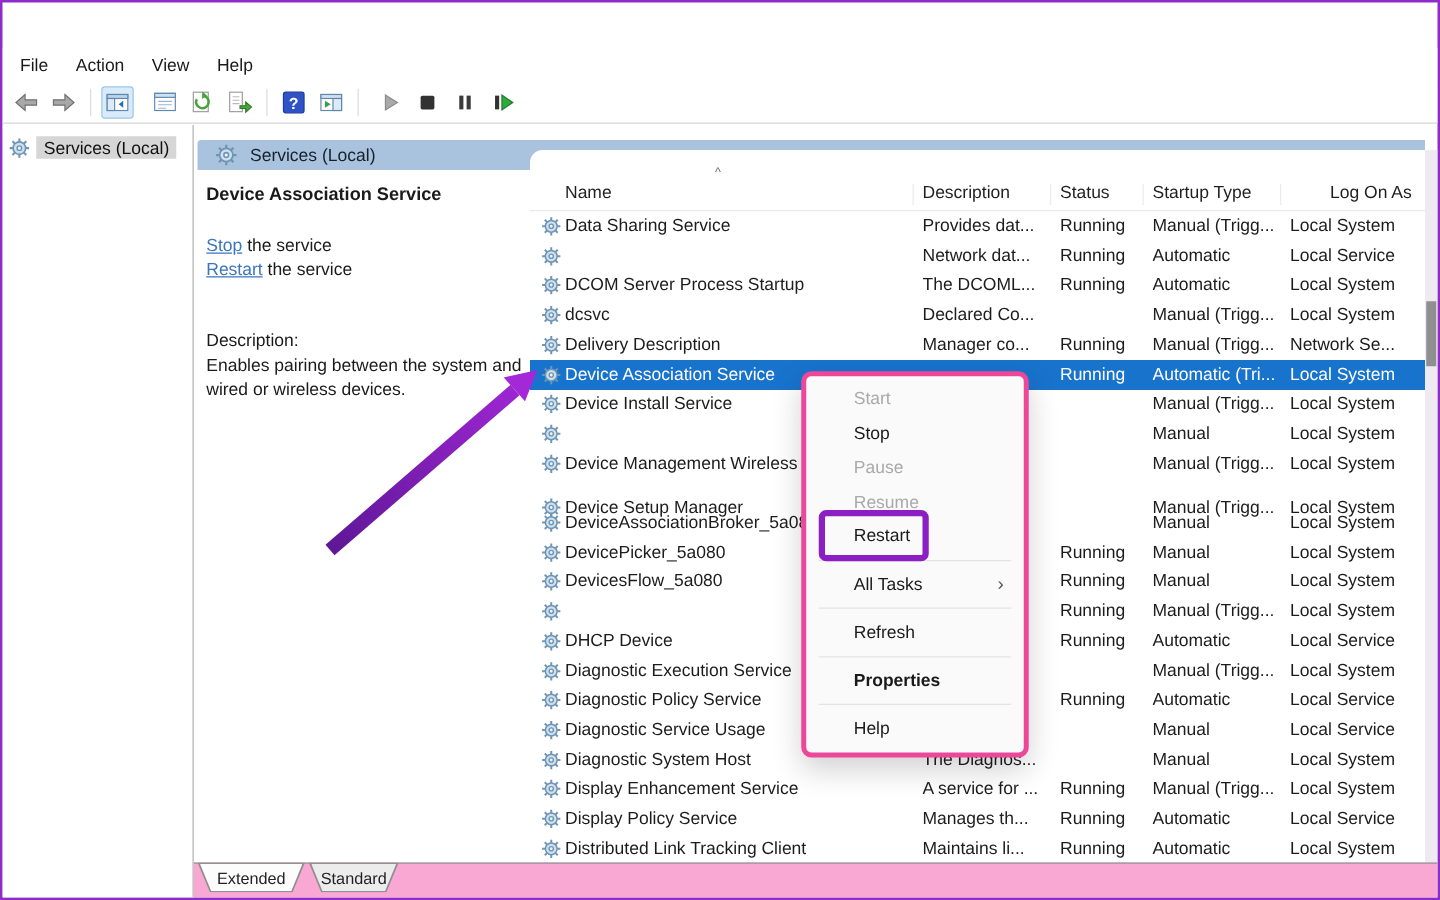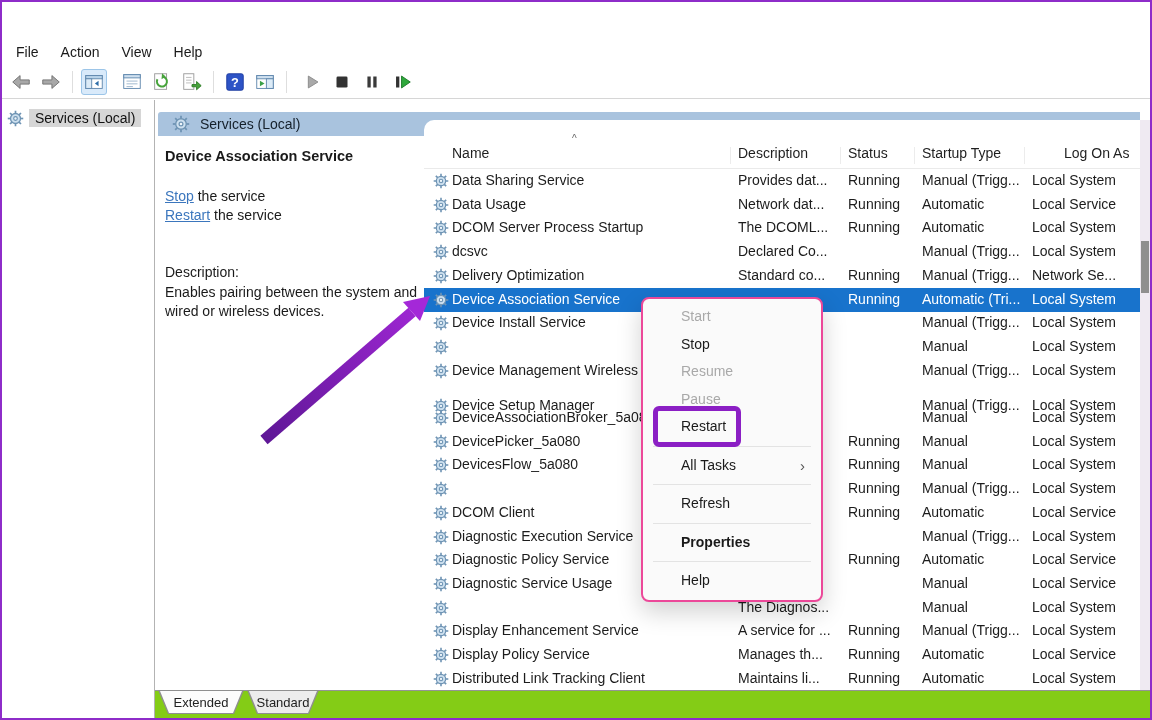--- a/index.html
+++ b/index.html
@@ -59,29 +59,29 @@
   .c { position:absolute; top:0; line-height:23.7px; white-space:nowrap; overflow:hidden; text-overflow:ellipsis; }
   .cn { left:28px; width:284px; } .cd { left:314px; width:104px; } .cs { left:424px; width:70px; }
   .cst { left:498px; width:106px; } .cl { left:608px; width:106px; }
   .row.sel { background:#1873cc; color:#fff; }
 
   
   .vscroll { position:absolute; left:1138px; top:118px; width:10px; height:570px; background:#efeaf2; }
   .vthumb { position:absolute; left:1px; top:121px; width:8px; height:52px; background:#8f8f8f; }
 
   
-  .tabstrip { position:absolute; left:153px; top:688px; width:995px; height:28px; background:#84cc16; border-top:1px solid #949494; }
+  .tabstrip { position:absolute; left:153px; top:688px; width:995px; height:28px; background:#f9a8d4; border-top:1px solid #949494; }
   .tab { position:absolute; top:-1px; height:24px; }
   .tab-ext { left:3px; width:86px; } .tab-std { left:92px; width:72px; }
   .tab .out { position:absolute; inset:0; background:#8f8f8f; clip-path:polygon(0 0,100% 0,calc(100% - 10px) 100%,10px 100%); }
   .tab .in  { position:absolute; inset:1px 2px 1px 2px; background:#fcfcfc; clip-path:polygon(0 0,100% 0,calc(100% - 9px) 100%,9px 100%); display:flex; align-items:center; justify-content:center; font-size:13px; color:#222; }
   .tab-std .in { background:#ececec; }
 
   
-  .cmenu { position:absolute; left:639px; top:295px; width:182px; background:#fafafa; border:2px solid #ec4899; border-radius:8px; box-shadow:0 10px 24px rgba(0,0,0,.18); padding:4px 0 5px 0; z-index:50; }
+  .cmenu { position:absolute; left:639px; top:295px; width:182px; background:#fafafa; border:4px solid #ec4899; border-radius:8px; box-shadow:0 10px 24px rgba(0,0,0,.18); padding:4px 0 5px 0; z-index:50; }
   .mi { position:relative; height:27.5px; line-height:27.5px; font-size:14px; color:#1a1a1a; padding-left:38px; cursor:default; }
   .mi.dis { color:#a9a9a9; }
   .mi.bold { font-weight:bold; }
   .subarrow { position:absolute; right:16px; top:0; color:#555; font-size:15px; }
   .msep { height:1px; background:#e3e3e3; margin:5px 10px; }
   .mi.hl::after { content:""; position:absolute; box-sizing:border-box; left:10px; top:-7px; width:88px; height:41px; border:5px solid #8b1fc4; border-radius:6px; z-index:60; }
 
   
   .arrow-svg { position:absolute; left:248px; top:283px; width:200px; height:170px; z-index:40; pointer-events:none; }
   .hidden-defs { position:absolute; width:0; height:0; overflow:hidden; }
@@ -248,21 +248,20 @@
           <span class="c cn">Data Sharing Service</span>
           <span class="c cd">Provides dat...</span>
           <span class="c cs">Running</span>
           <span class="c cst">Manual (Trigg...</span>
           <span class="c cl">Local System</span>
         </div>
         <div class="row" style="top: 72.7px;">
           <svg class="gear" viewBox="0 0 16 16">
             <use href="#gearsym"></use>
           </svg>
-          <span class="c cn">Data Usage</span>
           <span class="c cd">Network dat...</span>
           <span class="c cs">Running</span>
           <span class="c cst">Automatic</span>
           <span class="c cl">Local Service</span>
         </div>
         <div class="row" style="top: 96.4px;">
           <svg class="gear" viewBox="0 0 16 16">
             <use href="#gearsym"></use>
           </svg>
           <span class="c cn">DCOM Server Process Startup</span>
@@ -278,22 +277,22 @@
           <span class="c cn">dcsvc</span>
           <span class="c cd">Declared Co...</span>
           <span class="c cs"></span>
           <span class="c cst">Manual (Trigg...</span>
           <span class="c cl">Local System</span>
         </div>
         <div class="row" style="top: 143.8px;">
           <svg class="gear" viewBox="0 0 16 16">
             <use href="#gearsym"></use>
           </svg>
-          <span class="c cn">Delivery Optimization</span>
-          <span class="c cd">Standard co...</span>
+          <span class="c cn">Delivery Description</span>
+          <span class="c cd">Manager co...</span>
           <span class="c cs">Running</span>
           <span class="c cst">Manual (Trigg...</span>
           <span class="c cl">Network Se...</span>
         </div>
         <div class="row sel" style="top: 167.5px;">
           <svg class="gear" viewBox="0 0 16 16">
             <use href="#gearsym"></use>
           </svg>
           <span class="c cn">Device Association Service</span>
           <span class="c cd"></span>
@@ -376,21 +375,21 @@
           </svg>
           <span class="c cd"></span>
           <span class="c cs">Running</span>
           <span class="c cst">Manual (Trigg...</span>
           <span class="c cl">Local System</span>
         </div>
         <div class="row" style="top: 380.8px;">
           <svg class="gear" viewBox="0 0 16 16">
             <use href="#gearsym"></use>
           </svg>
-          <span class="c cn">DCOM Client</span>
+          <span class="c cn">DHCP Device</span>
           <span class="c cd"></span>
           <span class="c cs">Running</span>
           <span class="c cst">Automatic</span>
           <span class="c cl">Local Service</span>
         </div>
         <div class="row" style="top: 404.5px;">
           <svg class="gear" viewBox="0 0 16 16">
             <use href="#gearsym"></use>
           </svg>
           <span class="c cn">Diagnostic Execution Service</span>
@@ -416,20 +415,21 @@
           <span class="c cn">Diagnostic Service Usage</span>
           <span class="c cd"></span>
           <span class="c cs"></span>
           <span class="c cst">Manual</span>
           <span class="c cl">Local Service</span>
         </div>
         <div class="row" style="top: 475.6px;">
           <svg class="gear" viewBox="0 0 16 16">
             <use href="#gearsym"></use>
           </svg>
+          <span class="c cn">Diagnostic System Host</span>
           <span class="c cd">The Diagnos...</span>
           <span class="c cs"></span>
           <span class="c cst">Manual</span>
           <span class="c cl">Local System</span>
         </div>
         <div class="row" style="top: 499.3px;">
           <svg class="gear" viewBox="0 0 16 16">
             <use href="#gearsym"></use>
           </svg>
           <span class="c cn">Display Enhancement Service</span>
@@ -476,22 +476,22 @@
         <div class="out"></div>
         <div class="in">
           <span>Standard</span>
         </div>
       </div>
   </div>
 
   <div class="cmenu">
       <div class="mi dis"><span class="lbl">Start</span></div>
       <div class="mi"><span class="lbl">Stop</span></div>
+      <div class="mi dis"><span class="lbl">Pause</span></div>
       <div class="mi dis"><span class="lbl">Resume</span></div>
-      <div class="mi dis"><span class="lbl">Pause</span></div>
       <div class="mi hl"><span class="lbl">Restart</span></div>
       <div class="msep"></div>
       <div class="mi"><span class="lbl">All Tasks</span><span class="subarrow">›</span></div>
       <div class="msep"></div>
       <div class="mi"><span class="lbl">Refresh</span></div>
       <div class="msep"></div>
       <div class="mi bold"><span class="lbl">Properties</span></div>
       <div class="msep"></div>
       <div class="mi"><span class="lbl">Help</span></div>
     </div>

